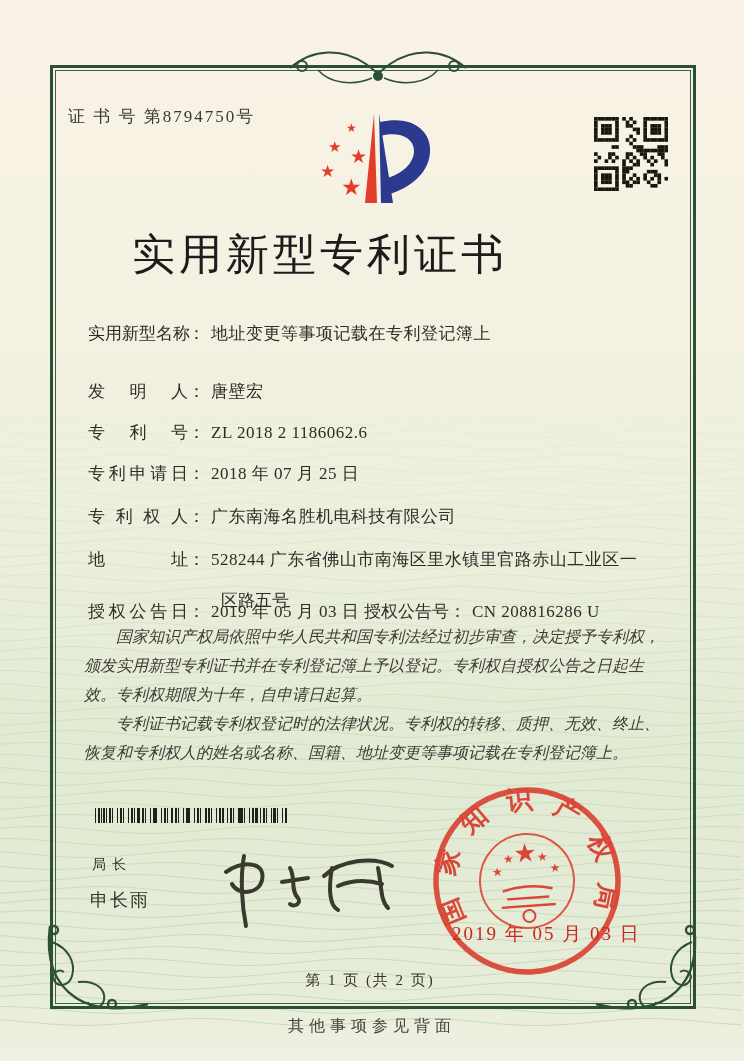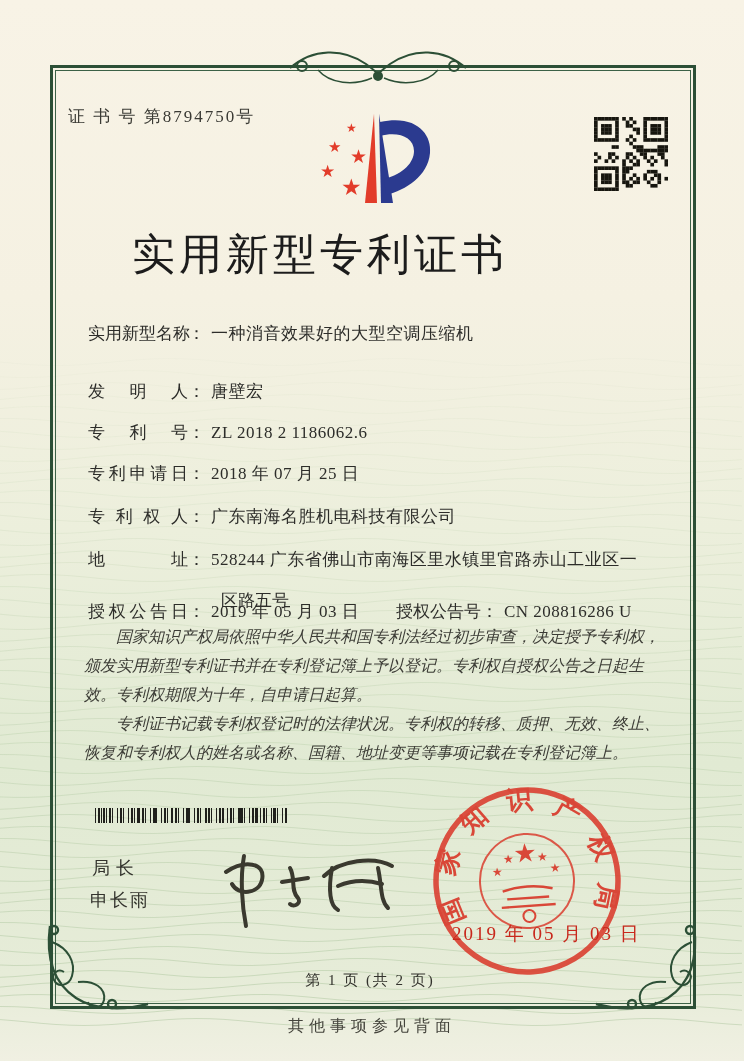--- a/index.html
+++ b/index.html
@@ -19,31 +19,31 @@
   .logo{left:308px;top:100px;width:136px;height:110px;z-index:2;}
   .logo .star{position:absolute;color:#e23c2a;line-height:1;}
   .qr{left:594px;top:117px;width:74px;height:74px;z-index:2;}
   .title{left:0;top:226px;width:640px;text-align:center;font-size:43px;letter-spacing:4px;color:#1c1c1c;z-index:2;font-weight:500;}
   
   .field{position:absolute;left:88px;font-size:17px;z-index:2;white-space:nowrap;color:#2d2d2a;}
   .flabel{display:inline-block;width:100px;text-align:justify;text-align-last:justify;vertical-align:top;}
   .fcolon{margin-right:6px;}
   .fvalue{letter-spacing:0.5px;}
   .addr2{position:absolute;left:221px;top:575px;font-size:17px;z-index:2;color:#2d2d2a;margin-top:14px;}
-  .grant-right{position:absolute;left:396px;top:600px;font-size:17px;z-index:2;white-space:nowrap;color:#2d2d2a;}
+  .grant-right{position:absolute;left:364px;top:600px;font-size:17px;z-index:2;white-space:nowrap;color:#2d2d2a;}
   
   .body-text{left:84px;top:622px;width:582px;z-index:2;font-size:16px;line-height:29px;color:#3c3c36;}
   .body-text p{margin:0;text-indent:2em;font-style:italic;}
   
   .barcode{left:95px;top:808px;width:192px;height:15px;z-index:2;
     background:
       repeating-linear-gradient(90deg,#20201c 0 1px,transparent 1px 3px,#20201c 3px 5px,transparent 5px 6px,#20201c 6px 7px,transparent 7px 11px),
       repeating-linear-gradient(90deg,transparent 0 8px,#20201c 8px 10px,transparent 10px 17px);
   }
-  .director-title{left:92px;top:856px;font-size:18px;letter-spacing:6px;z-index:2;color:#33332d;font-family:"Liberation Sans","DejaVu Sans",sans-serif;}
+  .director-title{left:92px;top:856px;font-size:14px;letter-spacing:6px;z-index:2;color:#33332d;font-family:"Liberation Sans","DejaVu Sans",sans-serif;}
   .director-name{left:90px;top:888px;font-size:18px;letter-spacing:2px;z-index:2;color:#33332d;font-family:"Liberation Sans","DejaVu Sans",sans-serif;}
   .signature{left:182px;top:838px;z-index:2;}
   
   .seal{left:428px;top:782px;width:198px;height:198px;z-index:3;transform:rotate(-4deg);opacity:0.92;}
   .seal-date{left:452px;top:921px;font-size:19px;letter-spacing:2px;color:#c8281c;z-index:4;white-space:nowrap;}
   .page-number{left:0;top:971px;width:740px;text-align:center;font-size:15px;letter-spacing:2px;z-index:2;color:#33332d;}
   .back-note{left:0;top:1016px;width:744px;text-align:center;font-size:16px;letter-spacing:5px;z-index:2;color:#44443c;}
   .ornament{z-index:2;}
 </style>
 </head>
@@ -349,21 +349,21 @@
       <rect x="70.48" y="28.19" width="3.66" height="3.66" fill="#17160f"></rect>
       <rect x="70.48" y="31.71" width="3.66" height="3.66" fill="#17160f"></rect>
       <rect x="70.48" y="42.29" width="3.66" height="3.66" fill="#17160f"></rect>
       <rect x="70.48" y="45.81" width="3.66" height="3.66" fill="#17160f"></rect>
       <rect x="70.48" y="59.90" width="3.66" height="3.66" fill="#17160f"></rect>
     </svg>
 
   <div class="abs title">实用新型专利证书</div>
 
   <div class="field" style="top:322px">
-    <span class="flabel">实用新型名称</span><span class="fcolon">：</span><span class="fvalue">一种消音效果好的大型空调压缩机</span>
+    <span class="flabel">实用新型名称</span><span class="fcolon">：</span><span class="fvalue">地址变更等事项记载在专利登记簿上</span>
   </div>
   <div class="field" style="top:380px">
     <span class="flabel">发明人</span><span class="fcolon">：</span><span class="fvalue">唐壁宏</span>
   </div>
   <div class="field" style="top:421px">
     <span class="flabel">专利号</span><span class="fcolon">：</span><span class="fvalue">ZL 2018 2 1186062.6</span>
   </div>
   <div class="field" style="top:462px">
     <span class="flabel">专利申请日</span><span class="fcolon">：</span><span class="fvalue">2018 年 07 月 25 日</span>
   </div>

